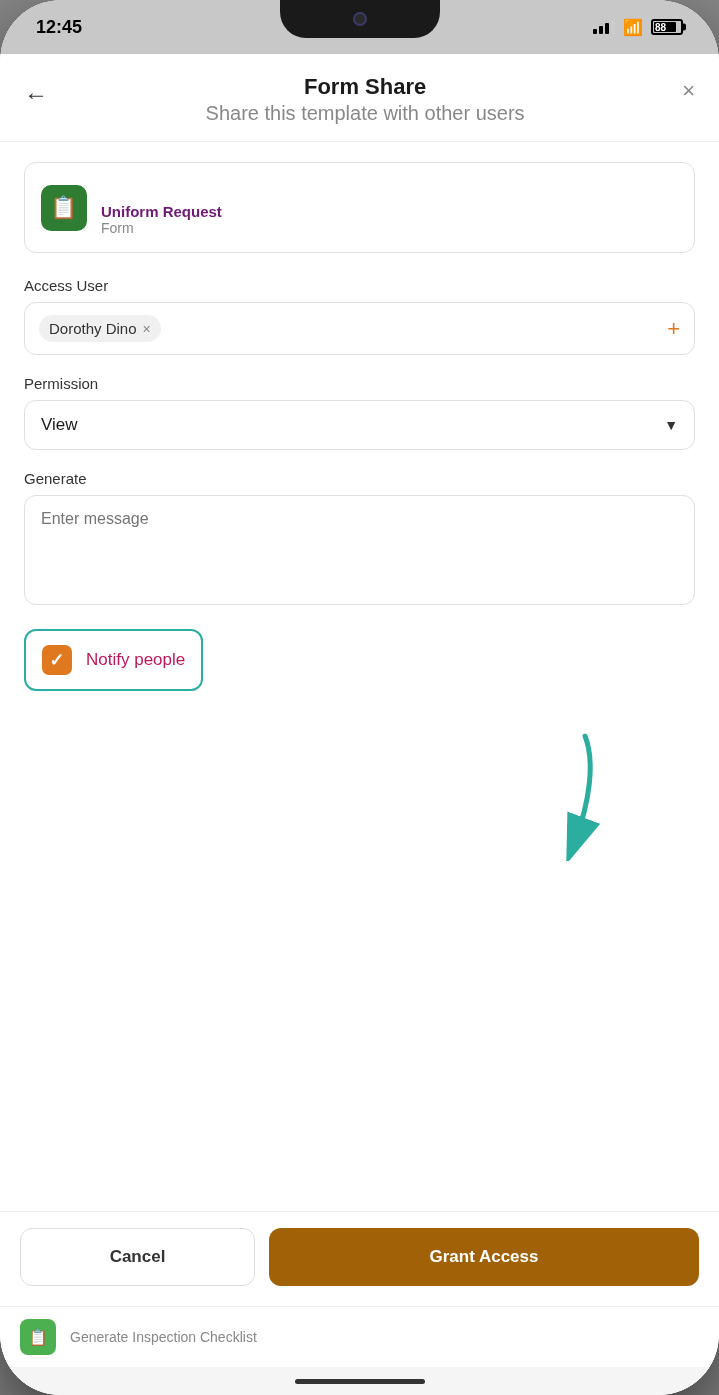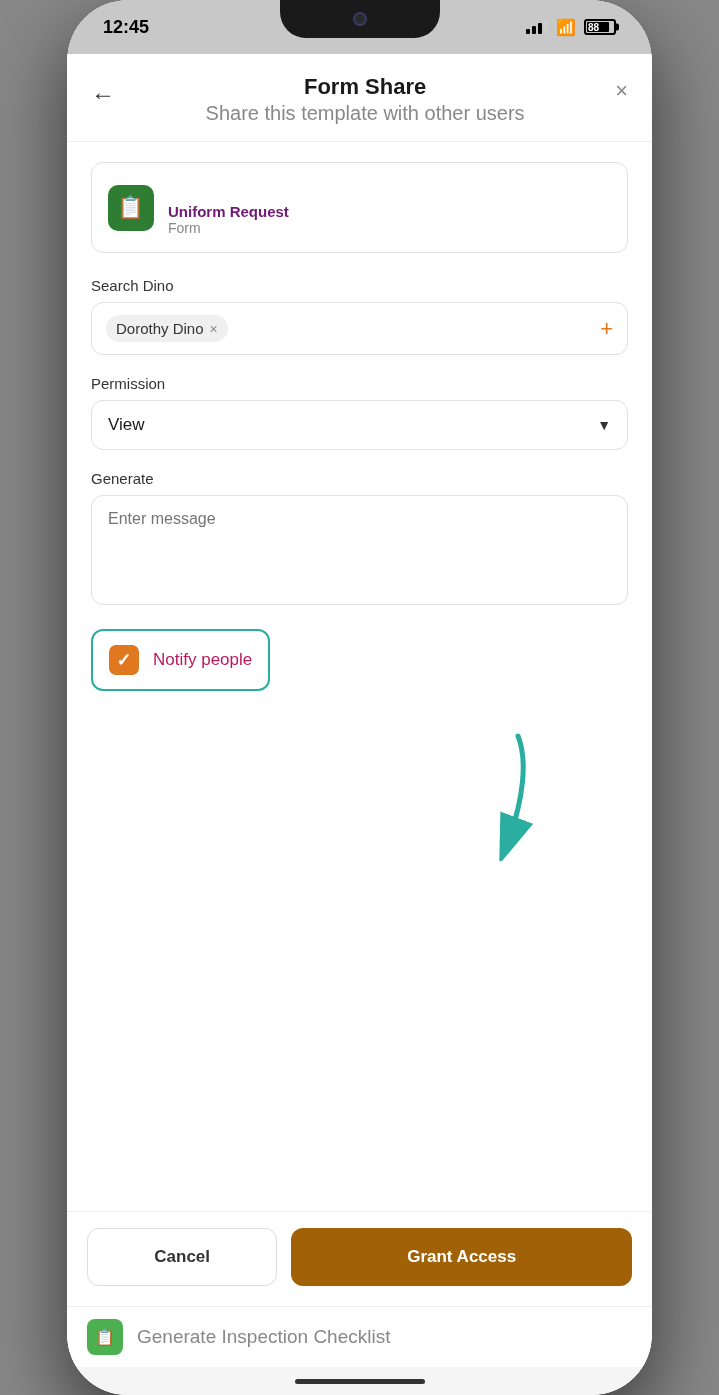--- a/index.html
+++ b/index.html
@@ -7,21 +7,21 @@
     body {
       background: #888;
       display: flex;
       justify-content: center;
       align-items: center;
       min-height: 100vh;
       font-family: -apple-system, BlinkMacSystemFont, 'Segoe UI', sans-serif;
     }
 
     .phone-frame {
-      width: 585px;
+      width: 719px;
       height: 1395px;
       background: #2a2a2a;
       border-radius: 60px;
       position: relative;
       overflow: hidden;
       box-shadow: 0 30px 80px rgba(0,0,0,0.6);
     }
 
     .phone-screen {
       position: absolute;
@@ -416,21 +416,21 @@
       width: 36px;
       height: 36px;
       background: #4caf50;
       border-radius: 8px;
       display: flex;
       align-items: center;
       justify-content: center;
     }
 
     .peek-text {
-      font-size: 19px;
+      font-size: 14px;
       color: #888;
     }
 
     .home-indicator {
       background: #f5f5f5;
       height: 28px;
       display: flex;
       align-items: center;
       justify-content: center;
     }
@@ -541,21 +541,21 @@
           <div class="form-icon">
             <span class="form-icon-inner">📋</span>
           </div>
           <div class="form-card-text">
             <div class="form-card-title">Uniform Request</div>
             <div class="form-card-sub">Form</div>
           </div>
         </div>
 
         
-        <div class="section-label">Search Dino</div>
+        <div class="section-label">Access User</div>
         <div class="search-user-field">
           <div class="user-tag">
             <span>Dorothy Dino</span>
             <span class="user-tag-remove">×</span>
           </div>
           <span class="add-user-btn">+</span>
         </div>
 
         
         <div class="section-label">Permission</div>

